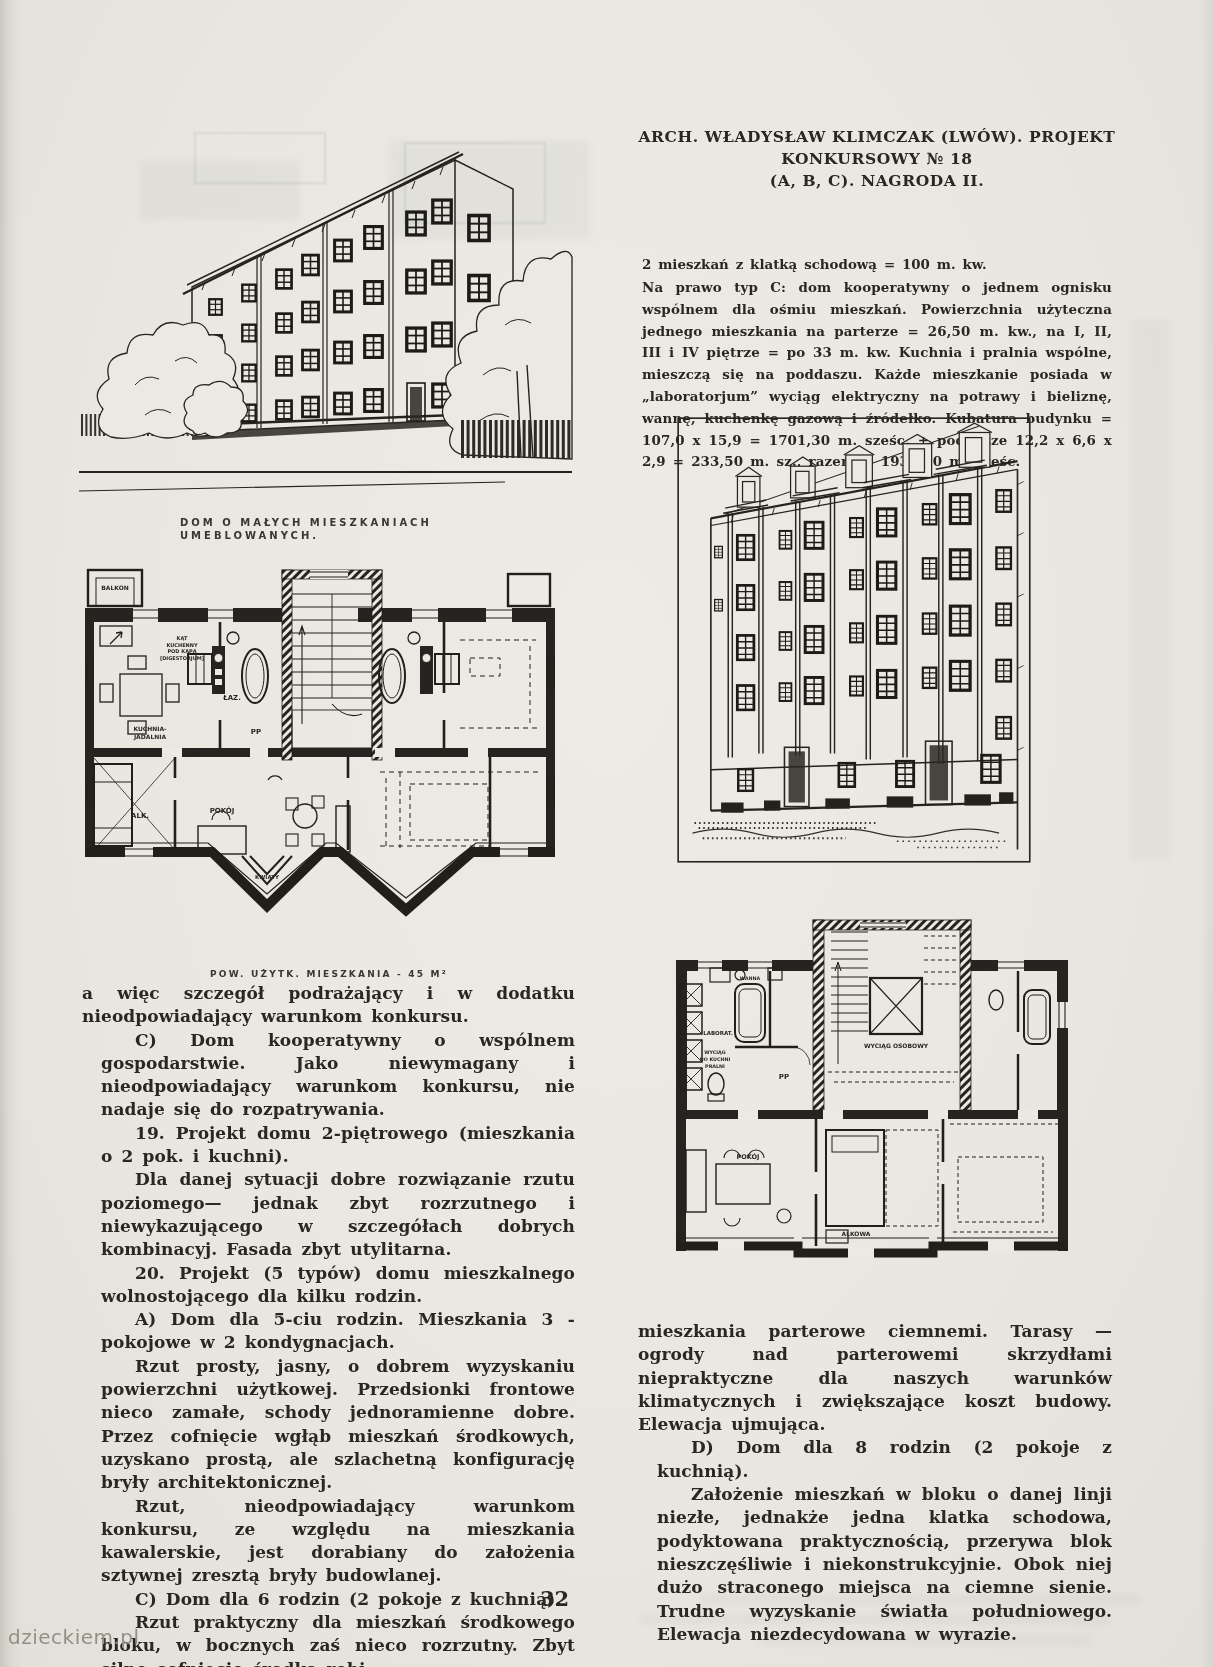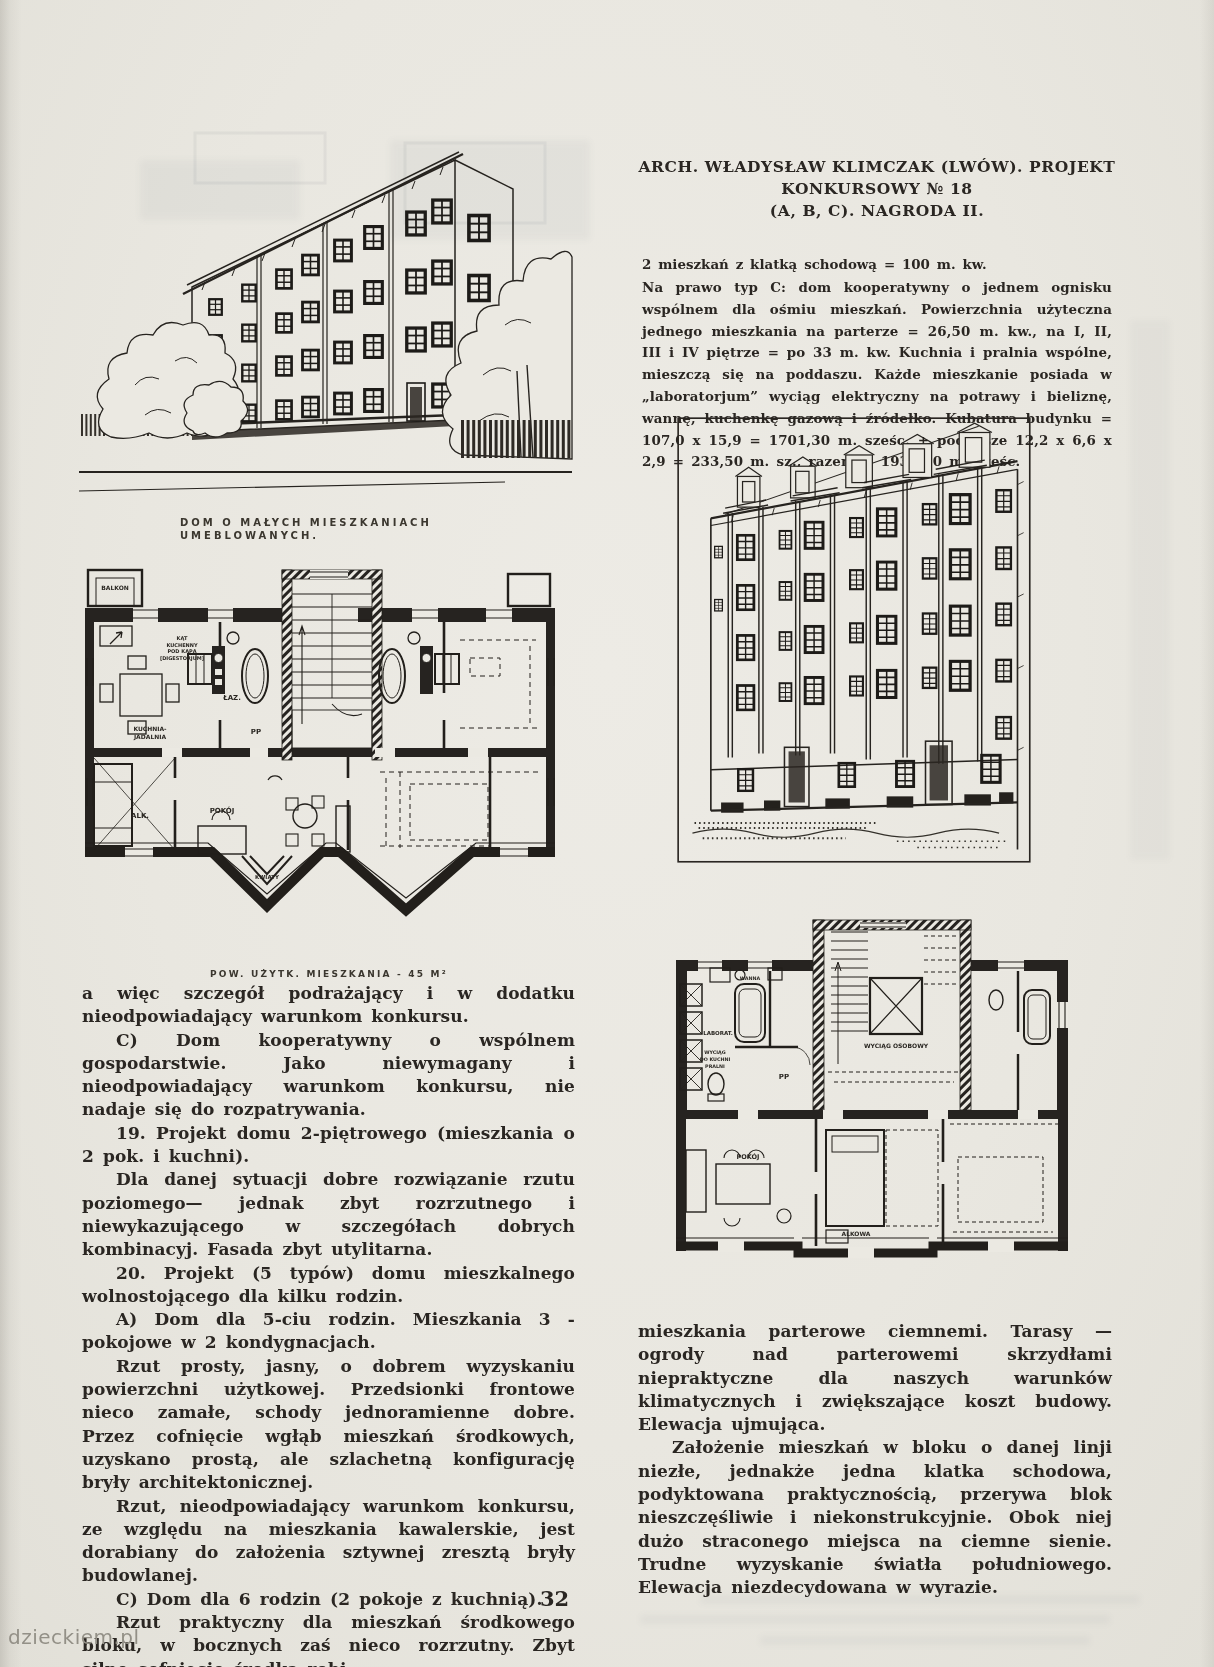--- a/index.html
+++ b/index.html
@@ -12,21 +12,21 @@
     font-family:"DejaVu Serif","Liberation Serif",serif;
     color:#2a2622;
   }
   .abs{position:absolute;}
   .ghost{position:absolute;background:#5e6470;opacity:.055;filter:blur(3px);border-radius:2px;}
   .hdr{font-weight:700;font-size:15.5px;letter-spacing:.6px;text-align:center;line-height:22px;}
   .intro{font-weight:700;font-size:13.4px;line-height:21.8px;text-align:justify;word-spacing:2.2px;letter-spacing:.15px;}
   .intro-center{font-weight:700;font-size:13.4px;line-height:21.8px;text-align:left;word-spacing:2.2px;}
   .bodycol{font-weight:700;font-size:17px;line-height:23.3px;text-align:justify;word-spacing:3px;letter-spacing:.1px;}
   .bodycol p{margin:0;}
-  .bodycol p.ind{text-indent:34px;}
+  .bodycol p.ind{text-indent:34px;margin-left:19px;}
   .caption{font-family:"DejaVu Sans","Liberation Sans",sans-serif;font-weight:700;color:#3b372f;}
   .cap-b{font-size:10px;letter-spacing:3px;text-align:left;line-height:13px;}
   .cap-plan{font-size:9px;letter-spacing:2.2px;}
   .pagenum{font-weight:700;font-size:21px;text-align:left;}
   .watermark{font-family:"DejaVu Sans","Liberation Sans",sans-serif;font-size:20px;color:#939087;letter-spacing:.5px;}
   svg text{font-family:"DejaVu Sans","Liberation Sans",sans-serif;font-weight:700;fill:#2a2722;}
 </style>
 </head>
 <body>
 
@@ -126,21 +126,21 @@
       <path d="M446 332 L442 246 M458 332 L452 240" fill="none" stroke="#26231f" stroke-width="1.4"></path>
     </g>
     <line x1="386" y1="314" x2="497" y2="314" stroke="#2e2a25" stroke-width="38" stroke-dasharray="3,2.6"></line>
   </svg>
 
   <div class="abs caption cap-b" style="left:180px;top:516px;width:300px;">
     <div>DOM O MAŁYCH MIESZKANIACH</div>
     <div>UMEBLOWANYCH.</div>
   </div>
 
-  <div class="abs hdr" style="left:612px;top:156px;width:530px;">
+  <div class="abs hdr" style="left:612px;top:126px;width:530px;">
     <div>ARCH. WŁADYSŁAW KLIMCZAK (LWÓW).  PROJEKT KONKURSOWY № 18</div>
     <div>(A, B, C).  NAGRODA II.</div>
   </div>
 
   <div class="abs intro-center" style="left:642px;top:254px;width:470px;">2 mieszkań z klatką schodową = 100 m. kw.</div>
   <div class="abs intro" style="left:642px;top:277px;width:470px;">Na prawo typ C: dom kooperatywny o jednem ognisku wspólnem dla ośmiu mieszkań. Powierzchnia użyteczna jednego mieszkania na parterze = 26,50 m. kw., na I, II, III i IV piętrze = po 33 m. kw. Kuchnia i pralnia wspólne, mieszczą się na poddaszu. Każde mieszkanie posiada w „laboratorjum” wyciąg elektryczny na potrawy i bieliznę, wannę, kuchenkę gazową i źródełko. Kubatura budynku = 107,0 x 15,9 = 1701,30 m. sześc. + poddasze 12,2 x 6,6 x 2,9 = 233,50 m. sz., razem = 1934,80 m. sześc.</div>
 
   <svg class="abs" style="left:70px;top:528px;" width="500" height="400" viewBox="0 0 500 400">
     <defs>
       <pattern id="ph" width="6" height="6" patternUnits="userSpaceOnUse" patternTransform="rotate(45)">
@@ -533,20 +533,21 @@
     <p class="ind">20.  Projekt (5 typów) domu mieszkalnego wolnostojącego dla kilku rodzin.</p>
     <p class="ind">A)  Dom dla 5-ciu rodzin. Mieszkania 3 - pokojowe w 2 kondygnacjach.</p>
     <p class="ind">Rzut prosty, jasny, o dobrem wyzyskaniu powierzchni użytkowej. Przedsionki frontowe nieco zamałe, schody jednoramienne dobre. Przez cofnięcie wgłąb mieszkań środkowych, uzyskano prostą, ale szlachetną konfigurację bryły architektonicznej.</p>
     <p class="ind">Rzut, nieodpowiadający warunkom konkursu, ze względu na mieszkania kawalerskie, jest dorabiany do założenia sztywnej zresztą bryły budowlanej.</p>
     <p class="ind">C)  Dom dla 6 rodzin (2 pokoje z kuchnią).</p>
     <p class="ind">Rzut praktyczny dla mieszkań środkowego bloku, w bocznych zaś nieco rozrzutny.  Zbyt silne cofnięcie środka robi</p>
   </div>
 
   <div class="abs bodycol" style="left:638px;top:1320px;width:474px;">
     <p>mieszkania parterowe ciemnemi. Tarasy — ogrody nad parterowemi skrzydłami niepraktyczne dla naszych warunków klimatycznych i zwiększające koszt budowy. Elewacja ujmująca.</p>
+    <p class="ind">D)  Dom dla 8 rodzin (2 pokoje z kuchnią).</p>
     <p class="ind">Założenie mieszkań w bloku o danej linji niezłe, jednakże jedna klatka schodowa, podyktowana praktycznością, przerywa blok nieszczęśliwie i niekonstrukcyjnie. Obok niej dużo straconego miejsca na ciemne sienie. Trudne wyzyskanie światła południowego. Elewacja niezdecydowana w wyrazie.</p>
   </div>
 
   <div class="abs pagenum" style="left:540px;top:1586px;width:100px;">32</div>
 
   <div class="abs watermark" style="left:8px;top:1625px;">dzieckiem.pl</div>
 
 </div>
 
 </body></html>

